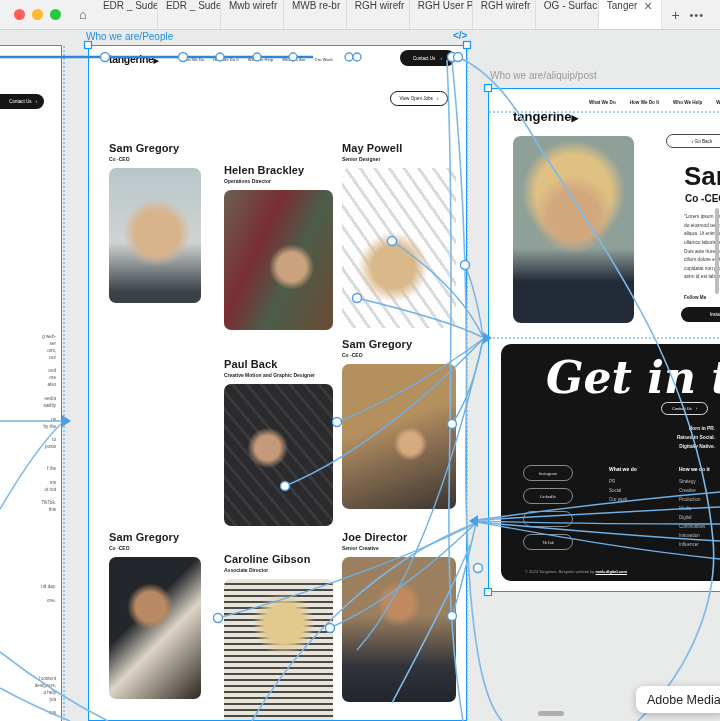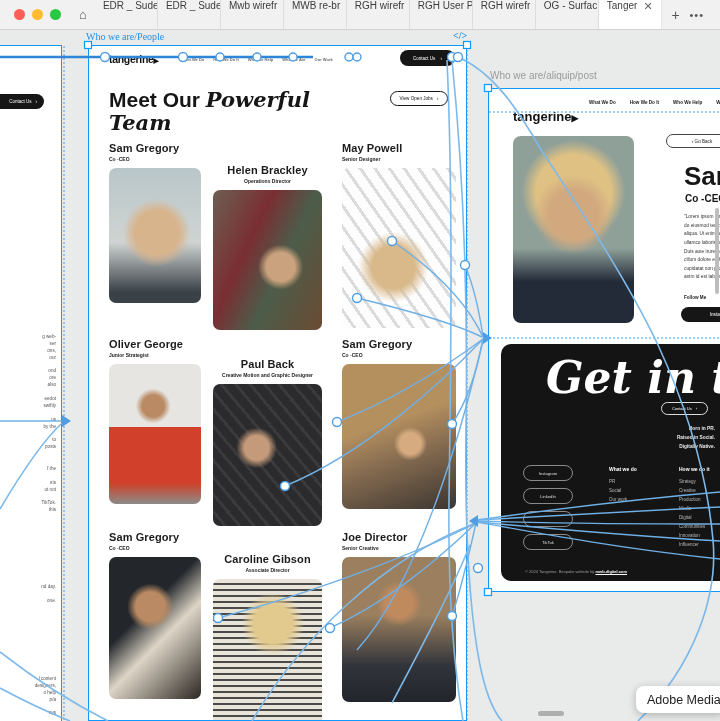--- a/index.html
+++ b/index.html
@@ -36,21 +36,21 @@
   .fp-logo .tri { font-size:7px; }
   .fp-nav { position:absolute; left:92px; top:11px; display:flex; gap:9px; }
   .fp-nav span { font-size:4px; font-weight:bold; color:#6b6b6b; white-space:nowrap; }
   .fp-contact { position:absolute; right:11px; top:4px; width:55px; height:16px; background:#161616; color:#fff; border-radius:9px;
                 font-size:4.5px; display:flex; align-items:center; justify-content:center; gap:5px; }
   .fp-hero-title { position:absolute; left:20px; top:42px; font-size:21px; line-height:1.1; color:#161616; font-weight:600; width:230px; }
   .fp-hero-title .serif { font-family:"DejaVu Serif", serif; font-style:italic; font-weight:bold; }
   .fp-jobs { position:absolute; right:18px; top:45px; width:58px; height:15px; border:1px solid #161616; border-radius:8px;
              font-size:4.6px; color:#161616; display:flex; align-items:center; justify-content:center; gap:4px; background:#fff; }
   .col { position:absolute; top:0; height:676px; }
-  .col1 { left:20px; width:92px; } .col2 { left:124px; width:109px;text-align:center; } .col3 { left:253px; width:114px; }
+  .col1 { left:20px; width:92px; } .col2 { left:135px; width:109px; } .col3 { left:253px; width:114px; }
   .member { position:absolute; left:0; width:100%; }
   .m-name { font-size:11px; font-weight:bold; color:#1b1b1b; letter-spacing:0.1px; }
   .m-role { font-size:5px; font-weight:bold; color:#222; margin-top:2px; }
   .photo { margin-top:6px; width:100%; border-radius:7px; }
 
   
   .p1 { height:135px; background:radial-gradient(circle at 52% 48%, #d8b48d 0 26%, rgba(0,0,0,0) 40%),
         linear-gradient(180deg,#b9c6c9 0%,#cfd4d2 55%,#3a4147 92%); background-color:#b9c6c9; }
   .p2 { height:140px; background:radial-gradient(circle at 62% 55%, #caa27d 0 14%, rgba(0,0,0,0) 22%),
         linear-gradient(115deg,#6d5f52 0%,#7a2e33 35%,#4c5d4a 60%,#6b4a33 100%); }
@@ -106,21 +106,21 @@
   .gt-copy b { color:#fff; text-decoration:underline; }
 
   
   .toast { position:absolute; left:636px; top:686px; width:90px; height:27px; background:#fff; border-radius:8px;
            box-shadow:0 2px 8px rgba(0,0,0,0.25); z-index:210; display:flex; align-items:center; padding-left:11px;
            font-size:12.5px; color:#222; white-space:nowrap; overflow:hidden; }
   .hscroll { position:absolute; left:538px; top:711px; width:26px; height:5px; background:#aeaeae; border-radius:3px; z-index:205; }
 
   
   .noodles { position:absolute; left:0; top:0; width:720px; height:721px; z-index:60; pointer-events:none; }
-  .lbl-blue { color:#1f8fe8;font-family:Liberation Serif, serif; }
+  .lbl-blue { color:#1f8fe8; }
   .lbl-gray { color:#9a9a9a; }
 </style>
 </head>
 <body>
 
 <div class="tabbar">
   <div class="lights">
     <span class="light" style="background:#ff5f57"></span>
     <span class="light" style="background:#febc2e"></span>
     <span class="light" style="background:#28c840"></span>
@@ -211,40 +211,30 @@
       <span>Who We Help</span>
       <span>Who We Are</span>
       <span>Our Work</span>
     </div>
     <div class="fp-contact">
       <span>Contact Us</span>
       <span>›</span>
     </div>
   </div>
 
-  <div class="fp-hero-title">
-    <span>Meet Our</span>
-    <span class="serif">Powerful</span><br>
-    <span class="serif">Team</span>
-  </div>
   <div class="fp-jobs">
     <span>View Open Jobs</span>
     <span>›</span>
   </div>
 
   <div class="col col1">
     <div class="member" style="top:96px">
       <div class="m-name">Sam Gregory</div>
       <div class="m-role">Co -CEO</div>
       <div class="photo p1"></div>
-    </div>
-    <div class="member" style="top:292px">
-      <div class="m-name">Oliver George</div>
-      <div class="m-role">Junior Strategist</div>
-      <div class="photo p4"></div>
     </div>
     <div class="member" style="top:485px">
       <div class="m-name">Sam Gregory</div>
       <div class="m-role">Co -CEO</div>
       <div class="photo p7"></div>
     </div>
   </div>
 
   <div class="col col2">
     <div class="member" style="top:118px">

